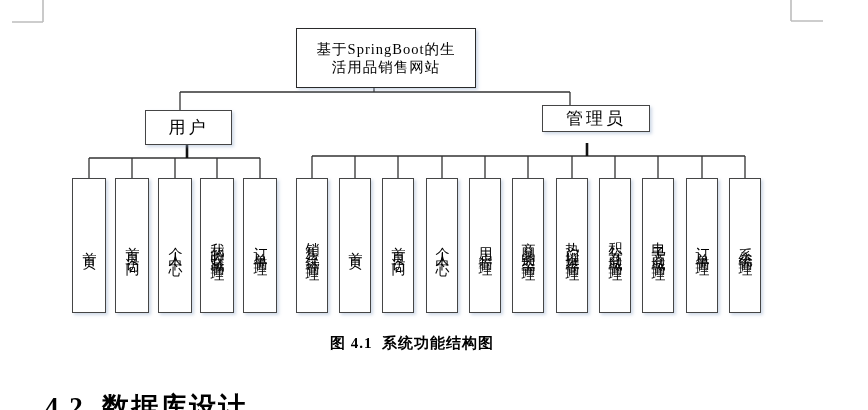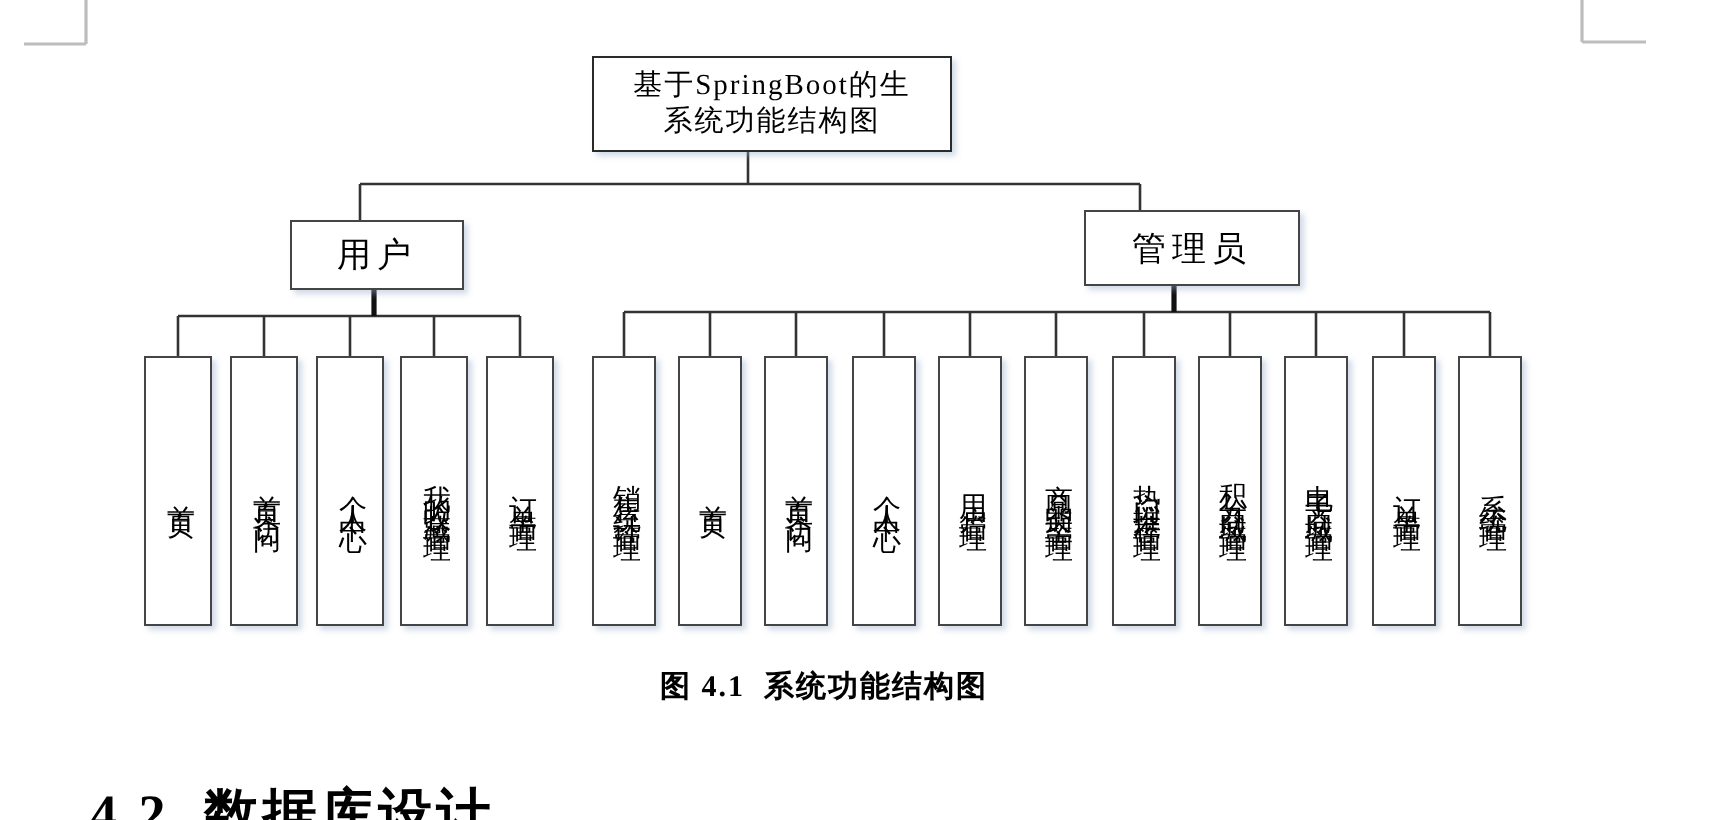--- a/index.html
+++ b/index.html
@@ -7,27 +7,27 @@
     position:relative;width:868px;height:410px;background:var(--bg,#fff);
     overflow:hidden;font-family:"Liberation Serif","DejaVu Serif",serif;color:var(--text,#000);
   }
   svg.lines{position:absolute;left:0;top:0;pointer-events:none;}
   .box{
     position:absolute;background:#fff;border:1.4px solid var(--border,#454545);
     box-sizing:border-box;display:flex;align-items:center;justify-content:center;
     box-shadow:2px 2px 3px rgba(150,172,205,0.45);
   }
   .title-box{
-    left:296px;top:28px;width:180px;height:48px;
+    left:296px;top:28px;width:180px;height:60px;
     flex-direction:column;font-size:14.5px;line-height:18px;letter-spacing:1px;
     text-align:center;border-color:#2a2a2a;
   }
   .node{font-size:17px;letter-spacing:3px;}
   .node-user{left:145px;top:110px;width:87px;height:35px;}
-  .node-admin{left:542px;top:105px;width:108px;height:38px;}
+  .node-admin{left:542px;top:105px;width:108px;height:27px;}
   .leaf{top:178px;height:135px;}
   .leaf span{
     writing-mode:vertical-lr;text-orientation:upright;
     font-size:14px;line-height:1;letter-spacing:5px;
   }
   .u{width:34px;}
   .a{width:32px;}
   .caption{
     position:absolute;left:0;top:334px;width:824px;text-align:center;
     font-weight:bold;font-size:15px;letter-spacing:1px;white-space:pre;
@@ -62,21 +62,21 @@
       <path d="M312 156 V178 M355 156 V178 M398 156 V178 M442 156 V178 M485 156 V178 M528 156 V178 M572 156 V178 M615 156 V178 M658 156 V178 M702 156 V178 M745 156 V178"></path>
     </g>
     <g stroke="var(--connThick,#111111)" stroke-width="2.6" fill="none">
       <path d="M187 145 V158"></path>
       <path d="M587 143 V156"></path>
     </g>
   </svg>
 
   <div class="box title-box">
     <span>基于SpringBoot的生</span>
-    <span>系统功能结构图</span>
+    <span>活用品销售网站</span>
   </div>
 
   <div class="box node node-user">
     <span>用户</span>
   </div>
   <div class="box node node-admin">
     <span>管理员</span>
   </div>
 
   <div class="box leaf u" style="left:72px">

